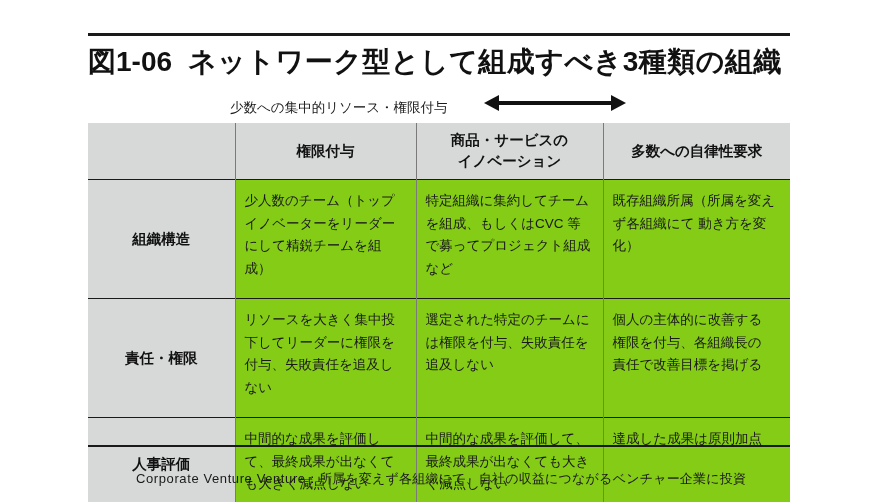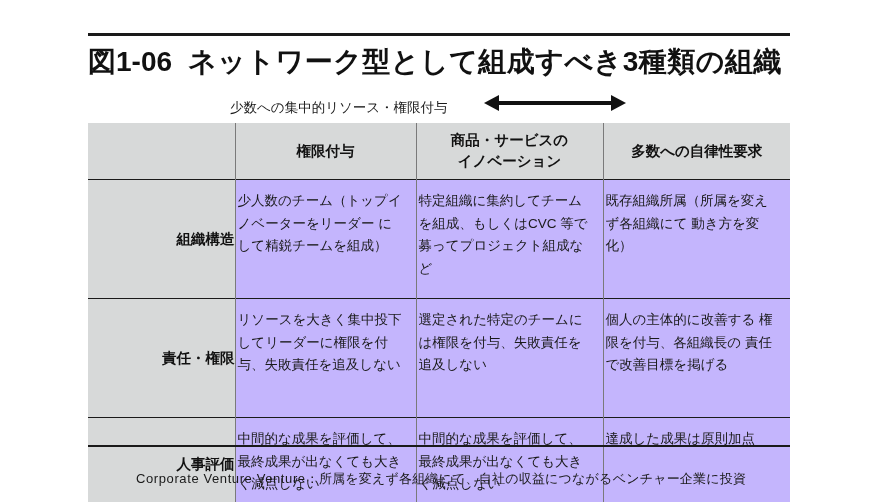--- a/index.html
+++ b/index.html
@@ -129,31 +129,31 @@
     font-weight: bold;
     font-size: 14.5px;
     color: #111111;
     line-height: 21px;
   }
   .matrix tr.head-row td.corner { background: #d7d9d9; }
 
   .matrix tr.body-row td.rowhead {
     background: #d7d9d9;
     vertical-align: middle;
-    text-align: right;
+    text-align: center;
     font-weight: bold;
     font-size: 14.5px;
     color: #111111;
   }
   .matrix tr.body-row td.cell {
-    background: #c4b5fd;
+    background: #84cc16;
     font-size: 13.5px;
     line-height: 22.5px;
     color: #1a1a1a;
-    padding: 10px 12px 12px 2px;
+    padding: 10px 12px 12px 9px;
     margin-left: 12px;
   }
   .matrix tr.body-row.r1 td { height: 96px; }
   .matrix tr.body-row.r2 td { height: 96px; }
   .matrix tr.body-row.r3 td { height: 70px; }
 
   .cell-text { display: block; }
 
   
   .bottom-rule {

